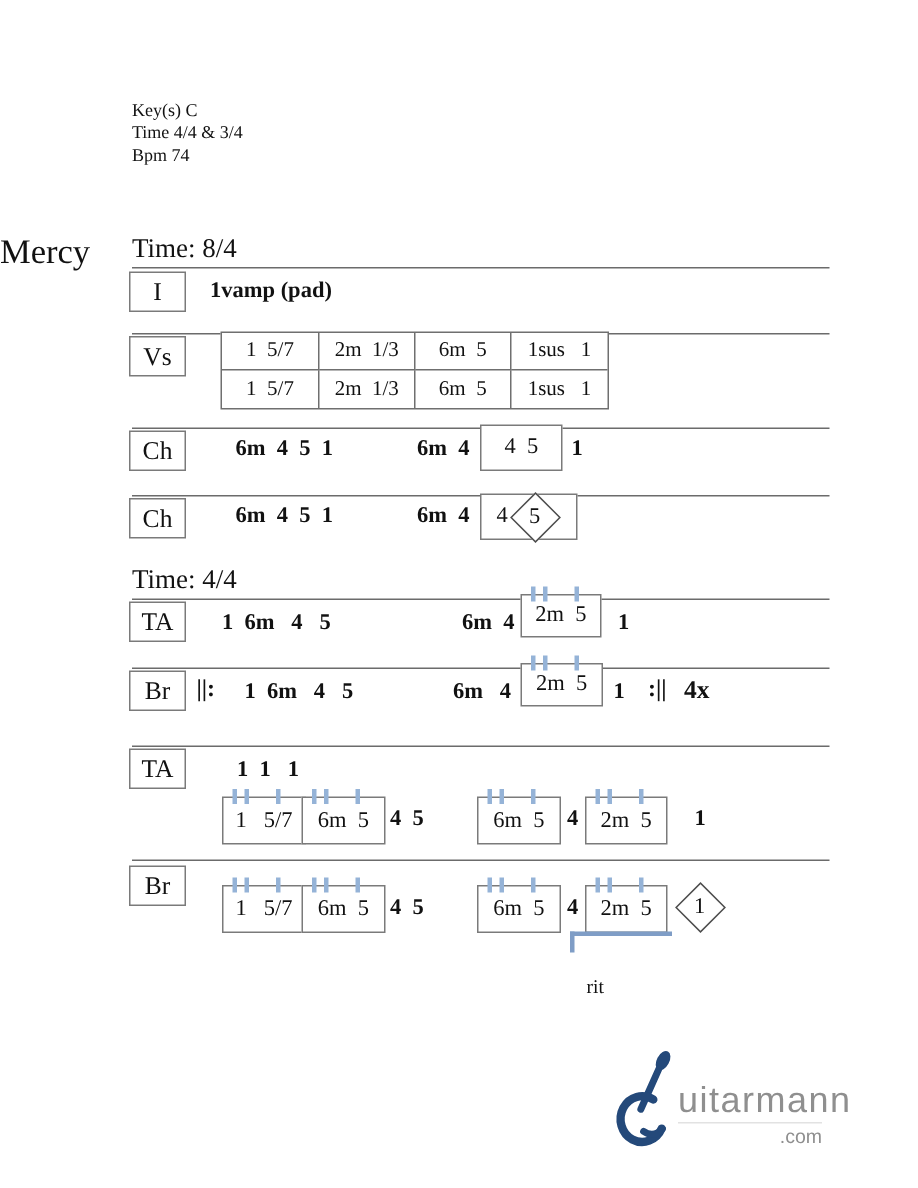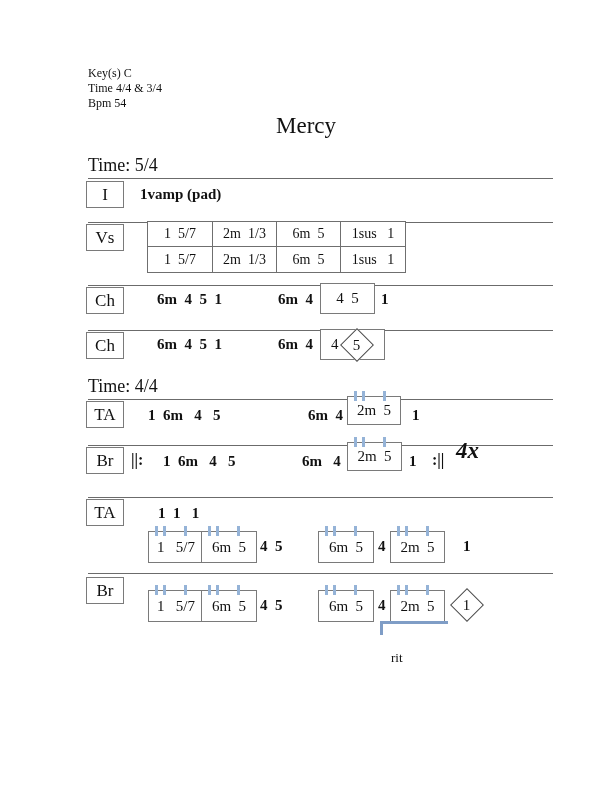--- a/index.html
+++ b/index.html
@@ -3,21 +3,21 @@
 <meta charset="utf-8">
 <style>
   html,body{margin:0;padding:0;background:#e8e8e8;}
   .page{
     position:relative;width:612px;height:792px;background:#ffffff;
     margin:0 auto;font-family:"Liberation Serif",serif;color:#111;
     overflow:hidden;
   }
   .abs{position:absolute;}
   .small{font-size:12px;line-height:15px;}
-  .title{width:612px;text-align:center;font-size:23px;}
+  .title{width:612px;text-align:left;font-size:23px;margin-top:42px;}
   .heading{font-size:18px;}
   .sline{height:1px;width:465px;background:#6b6b6b;}
   .labelbox{
     width:36px;height:25px;border:1px solid #7a7a7a;background:#fff;
     display:flex;align-items:center;justify-content:center;font-size:17px;
   }
   .chord{font-size:15px;white-space:pre;font-weight:bold;}
   .cbox{
     border:1px solid #7a7a7a;background:#fff;display:flex;align-items:center;
     justify-content:center;font-size:15px;white-space:pre;overflow:visible;
@@ -52,24 +52,24 @@
     width:96px;text-align:right;border-top:1px solid #e2e2e2;padding-top:1px;
   }
 </style>
 </head>
 <body>
 
 <div class="page">
 
   <div class="abs small" style="left:88px;top:66px;">Key(s) C</div>
   <div class="abs small" style="left:88px;top:81px;">Time 4/4 &amp; 3/4</div>
-  <div class="abs small" style="left:88px;top:96px;">Bpm 54</div>
+  <div class="abs small" style="left:88px;top:96px;">Bpm 74</div>
   <div class="abs title" style="left:0;top:113px;">Mercy</div>
 
-  <div class="abs heading" style="left:88px;top:155px;">Time: 5/4</div>
+  <div class="abs heading" style="left:88px;top:155px;">Time: 8/4</div>
 
   <div class="abs sline" style="left:88px;top:178px;"></div>
   <div class="abs labelbox" style="left:86px;top:181px;">I</div>
   <div class="abs chord" style="left:140px;top:186px;">1vamp (pad)</div>
 
   <div class="abs sline" style="left:88px;top:222px;"></div>
   <div class="abs labelbox" style="left:86px;top:224px;">Vs</div>
   <div class="abs vstable" style="left:147px;top:221px;">
     <div class="vrow first">
       <div class="vcell w1">1  5/7</div>
@@ -121,21 +121,21 @@
   <div class="abs chord" style="left:163px;top:453px;">1  6m   4   5</div>
   <div class="abs chord" style="left:302px;top:453px;">6m   4</div>
   <div class="abs cbox" style="left:347px;top:442px;width:53px;height:27px;">
     <i class="tick t1"></i>
     <i class="tick t2"></i>
     <i class="tick t3"></i>
     <span>2m  5</span>
   </div>
   <div class="abs chord" style="left:409px;top:453px;">1</div>
   <div class="abs rep" style="left:432px;top:451px;">:||</div>
-  <div class="abs bold" style="left:456px;top:438px;font-size:23px;font-style:italic;">4x</div>
+  <div class="abs bold" style="left:456px;top:450px;font-size:17px;">4x</div>
 
   <div class="abs sline" style="left:88px;top:497px;"></div>
   <div class="abs labelbox" style="left:86px;top:499px;">TA</div>
   <div class="abs chord" style="left:158px;top:505px;">1  1   1</div>
   <div class="abs cbox" style="left:148px;top:531px;width:54px;height:30px;">
     <i class="tick t1"></i>
     <i class="tick t2"></i>
     <i class="tick t3"></i>
     <span>1   5/7</span>
   </div>
@@ -189,14 +189,24 @@
     <i class="tick t3"></i>
     <span>2m  5</span>
   </div>
   <div class="abs ritline" style="left:380px;top:621px;width:68px;height:3px;"></div>
   <div class="abs ritline" style="left:380px;top:621px;width:3px;height:14px;"></div>
   <div class="abs rittext" style="left:391px;top:650px;">rit</div>
   <div class="abs diamond" style="left:455px;top:593px;">
     <span>1</span>
   </div>
 
+  <div class="abs" style="left:405px;top:698px;width:150px;height:72px;">
+    <svg width="50" height="70" viewBox="0 0 54 74" style="position:absolute;left:0;top:0;">
+      <ellipse cx="40" cy="9" rx="4.5" ry="7.5" transform="rotate(28 40 9)" fill="#24497A"></ellipse>
+      <line x1="37" y1="15" x2="24" y2="44" stroke="#24497A" stroke-width="5" stroke-linecap="round"></line>
+      <path d="M33 37 a 15.5 16.5 0 1 0 6 21" fill="none" stroke="#24497A" stroke-width="6" stroke-linecap="round"></path>
+      <path d="M39.5 58 q -6 7 -13.5 2" fill="none" stroke="#24497A" stroke-width="5" stroke-linecap="round"></path>
+    </svg>
+    <div class="logotext" style="position:absolute;left:47px;top:22px;">uitarmann</div>
+    <div class="logocom" style="position:absolute;left:47px;top:50px;">.com</div>
+  </div>
 
 </div>
 
 </body></html>

